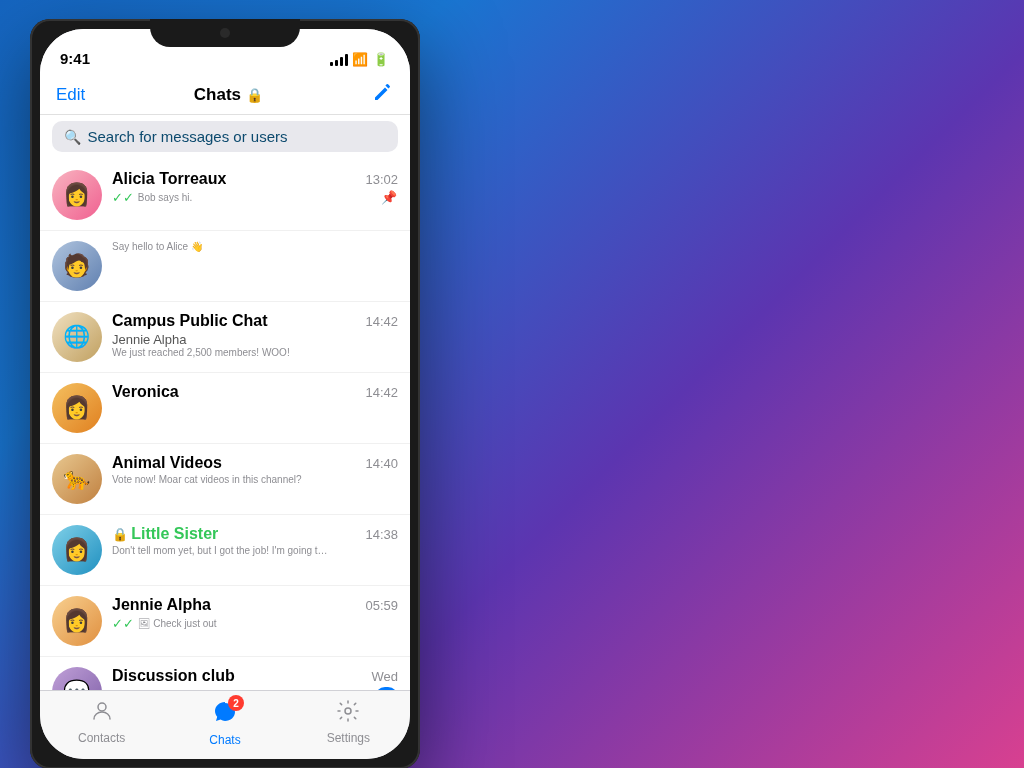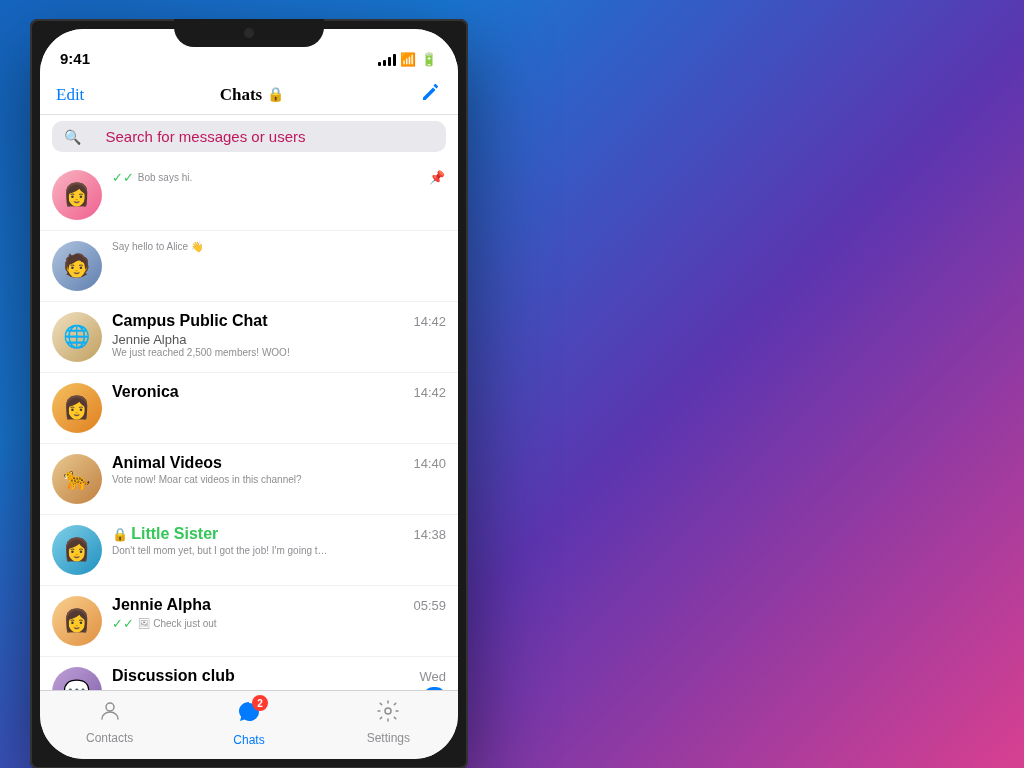--- a/index.html
+++ b/index.html
@@ -19,24 +19,24 @@
     .phone-wrapper {
       position: relative;
       left: 30px;
       top: 10px;
       width: 390px;
       height: 750px;
       flex-shrink: 0;
     }
 
     .phone-body {
-      width: 438px;
+      width: 390px;
       height: 750px;
       background: #1a1a1a;
-      border-radius: 8px;
+      border-radius: 20px;
       position: relative;
       box-shadow: 0 30px 80px rgba(0,0,0,0.5), inset 0 0 0 2px #333;
       overflow: hidden;
     }
 
     
     .phone-body::before {
       content: '';
       position: absolute;
       right: -4px;
@@ -125,21 +125,20 @@
     }
 
     
     .nav-bar {
       background: #fff;
       padding: 8px 16px 6px;
       display: flex;
       align-items: center;
       justify-content: space-between;
       border-bottom: 1px solid #e0e0e0;
-      font-family: Liberation Serif, serif;
     }
     .nav-edit {
       color: #007aff;
       font-size: 17px;
       font-weight: 400;
       cursor: pointer;
     }
     .nav-title {
       display: flex;
       align-items: center;
@@ -168,23 +167,22 @@
       padding: 7px 12px;
       display: flex;
       align-items: center;
       gap: 6px;
     }
     .search-icon {
       color: #8e8e93;
       font-size: 14px;
     }
     .search-placeholder {
-      color: #be185d;
+      color: #0c4a6e;
       font-size: 15px;
-      margin-left: 18px;
     }
 
     
     .chat-list {
       flex: 1;
       overflow-y: auto;
       background: #fff;
     }
     .chat-item {
       display: flex;
@@ -389,20 +387,24 @@
             <span class="search-icon">🔍</span>
             <span class="search-placeholder">Search for messages or users</span>
           </div>
         </div>
 
         <div class="chat-list">
 
           <div class="chat-item">
             <div class="avatar av-alicia">👩</div>
             <div class="chat-content">
+              <div class="chat-header">
+                <span class="chat-name">Alicia Torreaux</span>
+                <span class="chat-time">13:02</span>
+              </div>
               <div class="preview-row">
                 <div style="display:flex;align-items:center;gap:2px;">
                   <span class="chat-check">✓✓</span>
                   <span class="chat-message">Bob says hi.</span>
                 </div>
                 <span class="chat-pin">📌</span>
               </div>
             </div>
           </div>
 

